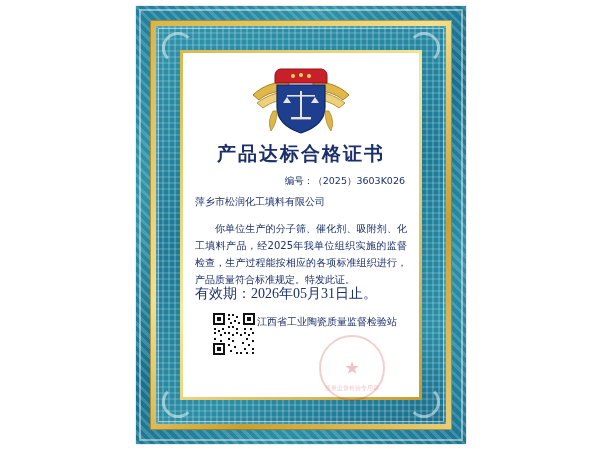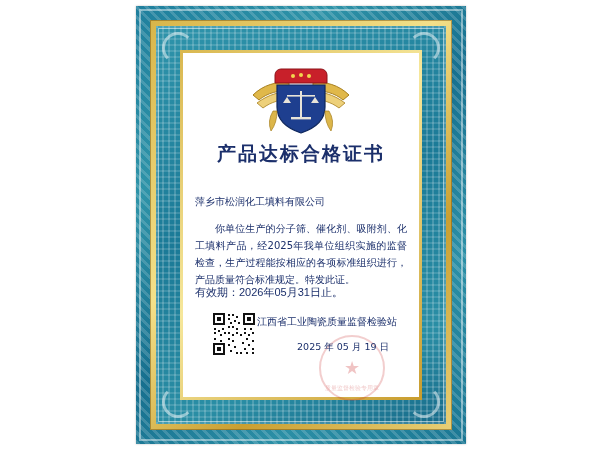--- a/index.html
+++ b/index.html
@@ -145,22 +145,22 @@
     line-height: 17px;
     color: #1b2f6b;
     text-indent: 20px;
     text-align: justify;
   }
 
   .validity {
     position: absolute;
     top: 232px;
     left: 12px;
-    font-family: Liberation Sans, sans-serif;
-    font-size: 11px;
+    font-family: Liberation Serif, serif;
+    font-size: 14px;
     color: #1b2f6b;
   }
 
   .issuer {
     position: absolute;
     top: 262px;
     right: 22px;
     font-family: Liberation Serif, serif;
     font-size: 10px;
     color: #1b2f6b;
@@ -254,20 +254,23 @@
         <path d="M40 36 l-4 6 h8 z" fill="#e8e4d8"></path>
         <path d="M68 36 l-4 6 h8 z" fill="#e8e4d8"></path>
         <rect x="44" y="56" width="20" height="2.4" fill="#e8e4d8"></rect>
 
         <path d="M26 50 q-6 10 -2 20 q6 -8 6 -20 z" fill="#dcb64a" stroke="#a8801f" stroke-width="0.7"></path>
         <path d="M82 50 q6 10 2 20 q-6 -8 -6 -20 z" fill="#dcb64a" stroke="#a8801f" stroke-width="0.7"></path>
       </svg>
 
       <div class="cert-title">产品达标合格证书</div>
 
+      <div class="cert-no">
+        <span>编号：</span><span>（2025）3603K026</span>
+      </div>
 
       <div class="addressee">萍乡市松润化工填料有限公司</div>
 
       <div class="body-text">你单位生产的分子筛、催化剂、吸附剂、化工填料产品，经2025年我单位组织实施的监督检查，生产过程能按相应的各项标准组织进行，产品质量符合标准规定。特发此证。</div>
 
       <div class="validity">
         <span>有效期：</span><span>2026年05月31日止。</span>
       </div>
 
       <svg class="qr" viewBox="0 0 46 46">
@@ -327,17 +330,16 @@
         </g>
       </svg>
 
       <div class="issuer">江西省工业陶瓷质量监督检验站</div>
 
       <div class="seal">
         <span class="seal-star">★</span>
         <span class="seal-text">质量监督检验专用章</span>
       </div>
 
-      <div class="issue-date">2025 年 05 月 19 日</div>
 
     </div>
   </div>
 </div>
 
 </body></html>

